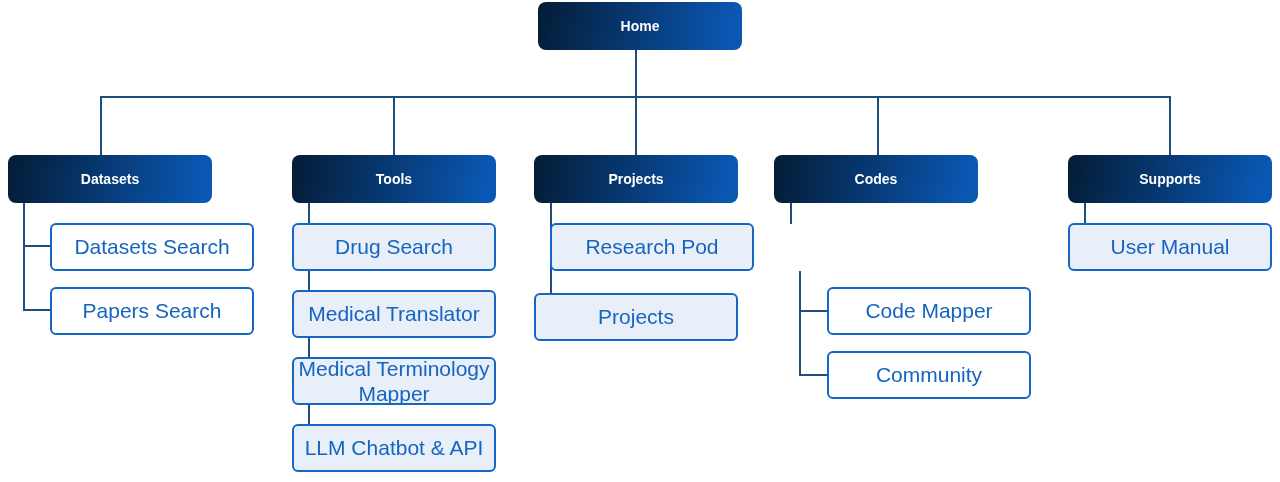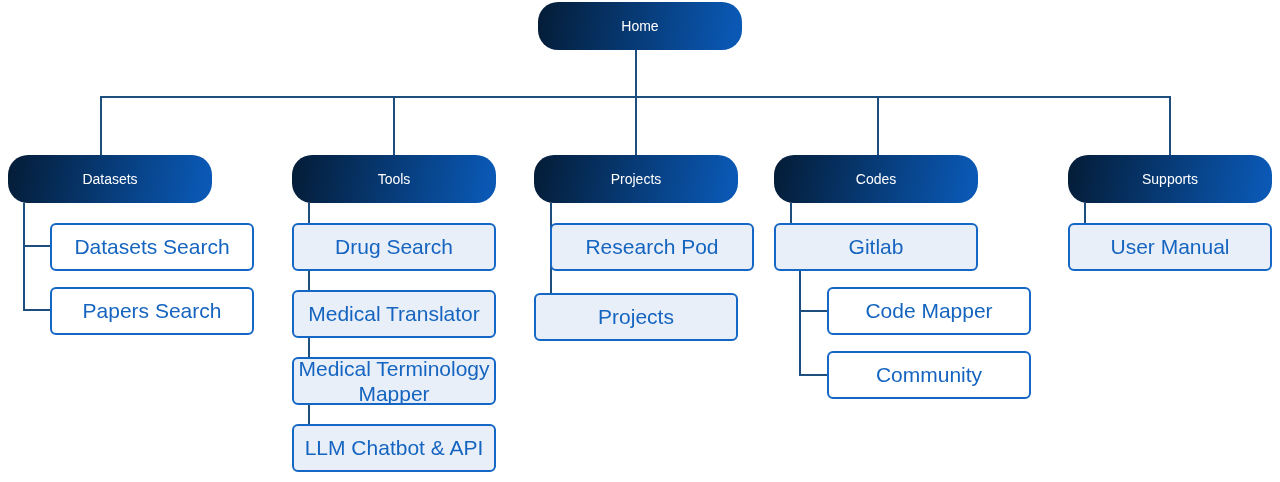--- a/index.html
+++ b/index.html
@@ -40,23 +40,23 @@
     align-items: center;
     justify-content: center;
     text-align: center;
     z-index: 2;
     font-size: 21px;
     line-height: 1.2;
   }
   .node.header {
     background: linear-gradient(100deg, var(--header-gradient-start) 0%, var(--header-gradient-end) 95%);
     color: var(--header-text);
-    font-weight: normal;
+    font-weight: bold;
     font-size: 14px;
-    border-radius: 20px;
+    border-radius: 8px;
   }
   .node.child {
     border: 2px solid var(--node-border);
     color: var(--node-text);
     border-radius: 6px;
   }
   .node.child.tinted { background: var(--node-tinted-bg); }
   .node.child.white  { background: var(--node-white-bg); }
 </style>
 </head>
@@ -99,19 +99,18 @@
   <div class="node child white" style="left:50px; top:287px;">Papers Search</div>
 
   <div class="node child tinted" style="left:292px; top:223px;">Drug Search</div>
   <div class="node child tinted" style="left:292px; top:290px;">Medical Translator</div>
   <div class="node child tinted" style="left:292px; top:357px;">Medical Terminology Mapper</div>
   <div class="node child tinted" style="left:292px; top:424px;">LLM Chatbot &amp; API</div>
 
   <div class="node child tinted" style="left:550px; top:223px;">Research Pod</div>
   <div class="node child tinted" style="left:534px; top:293px;">Projects</div>
 
-  <div class="node child tinted" style="left:774px; top:223px;">Gitlab</div>
   <div class="node child white" style="left:827px; top:287px;">Code Mapper</div>
   <div class="node child tinted" style="left:1068px; top:223px;">User Manual</div>
 
   <div class="node child white" style="left:827px; top:351px;">Community</div>
 
 </div>
 
 </body></html>

